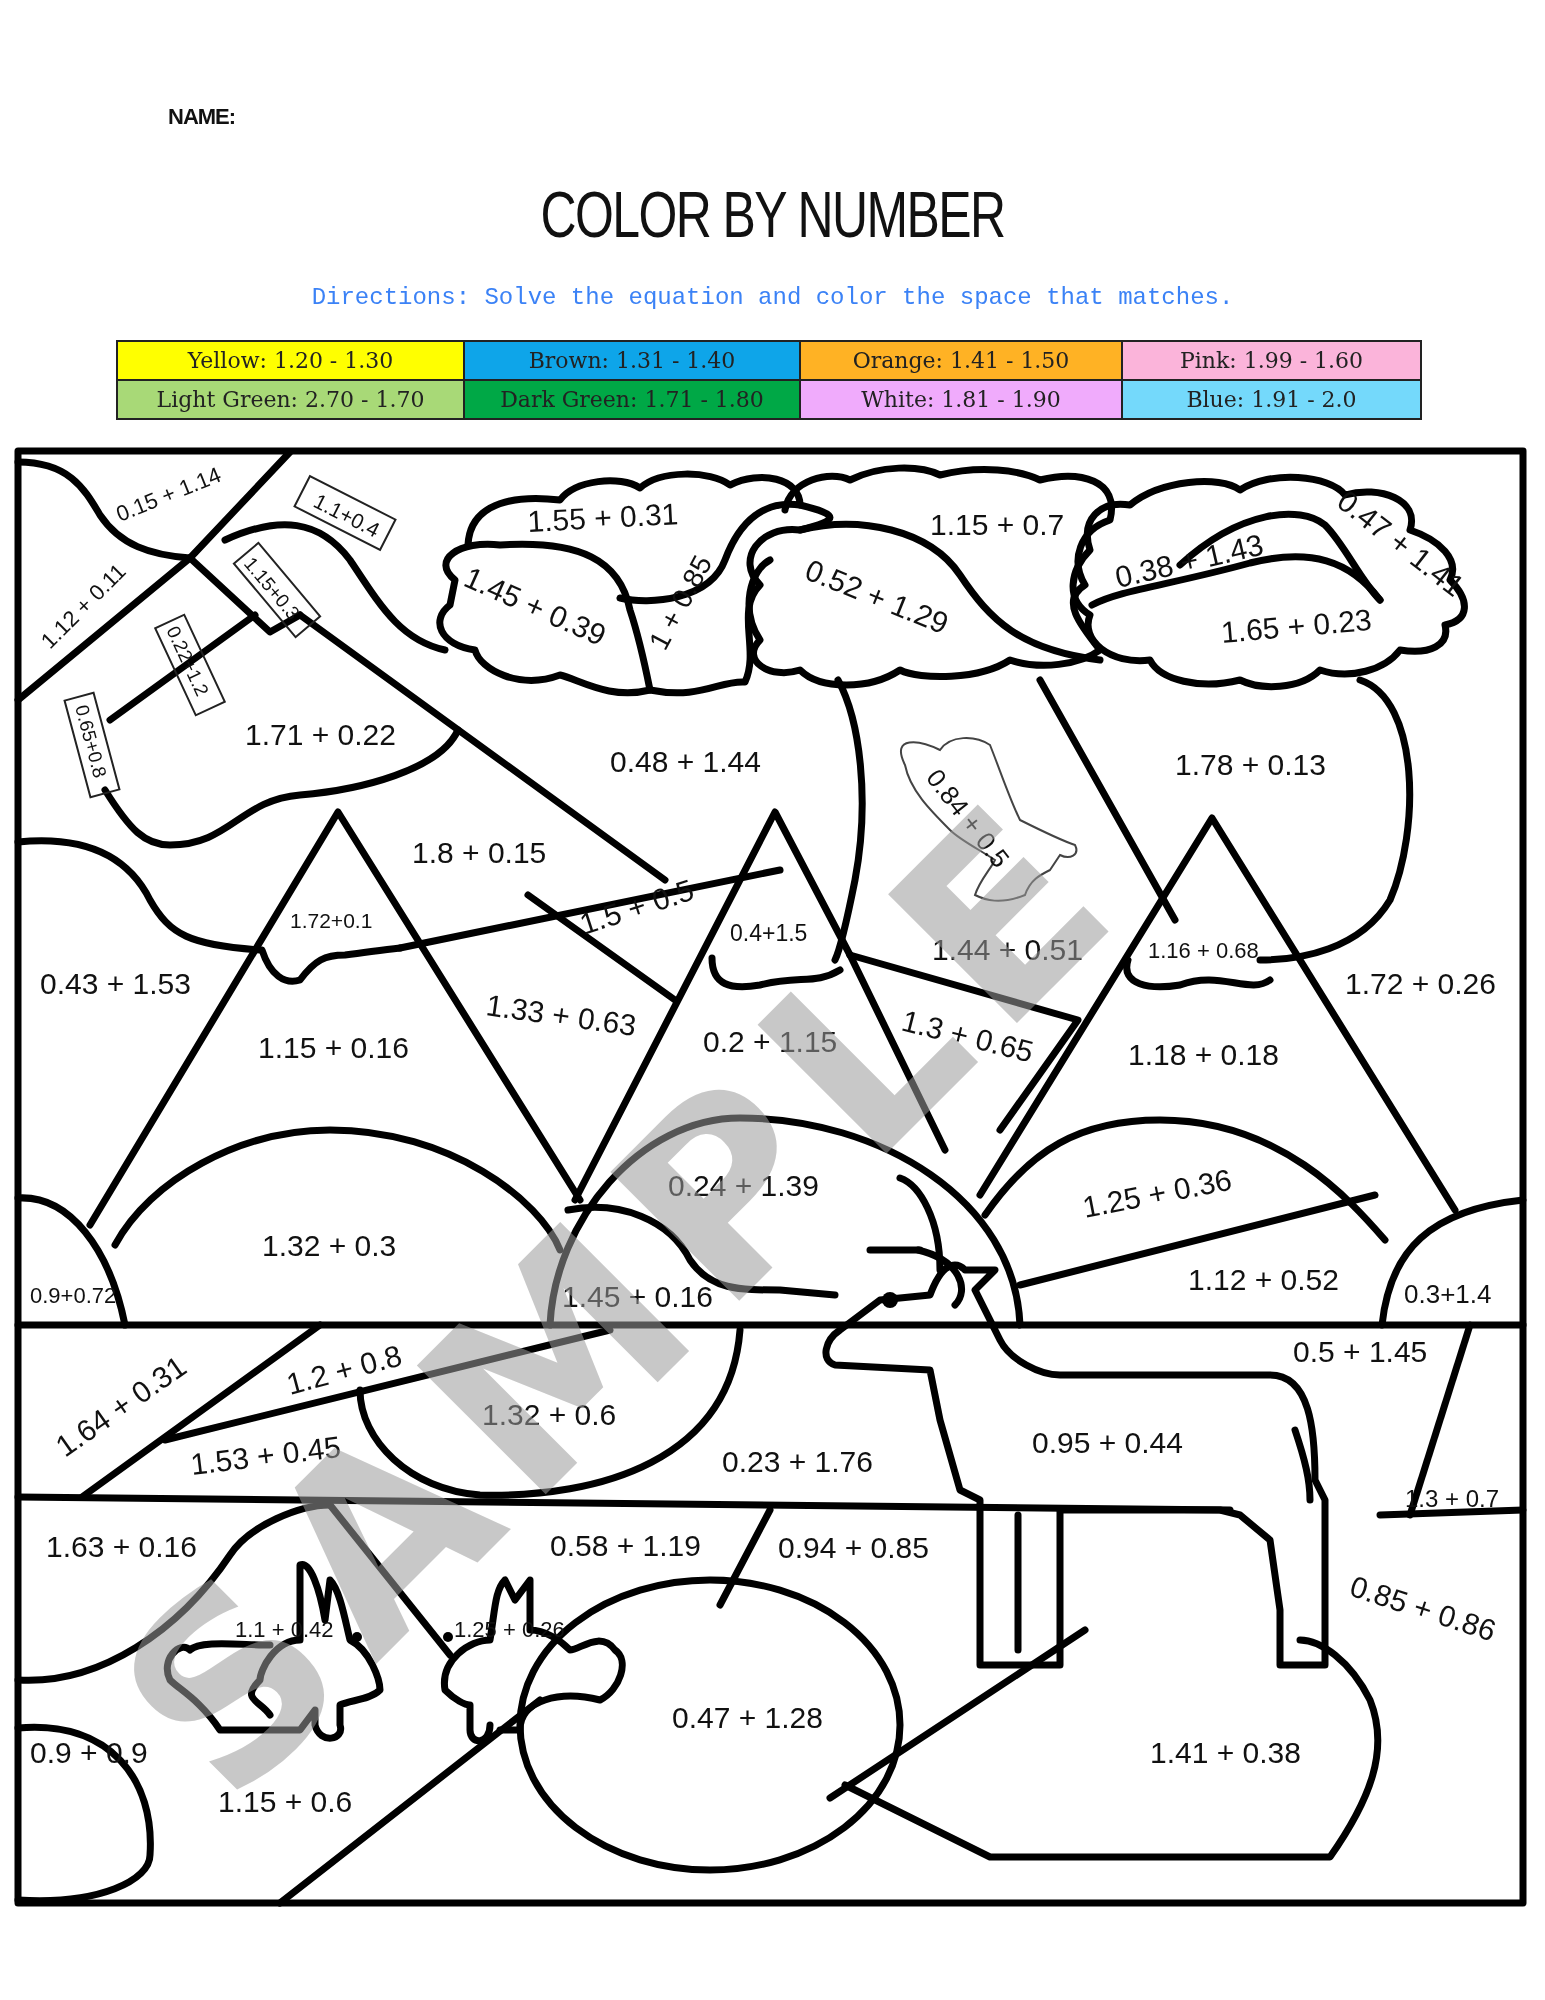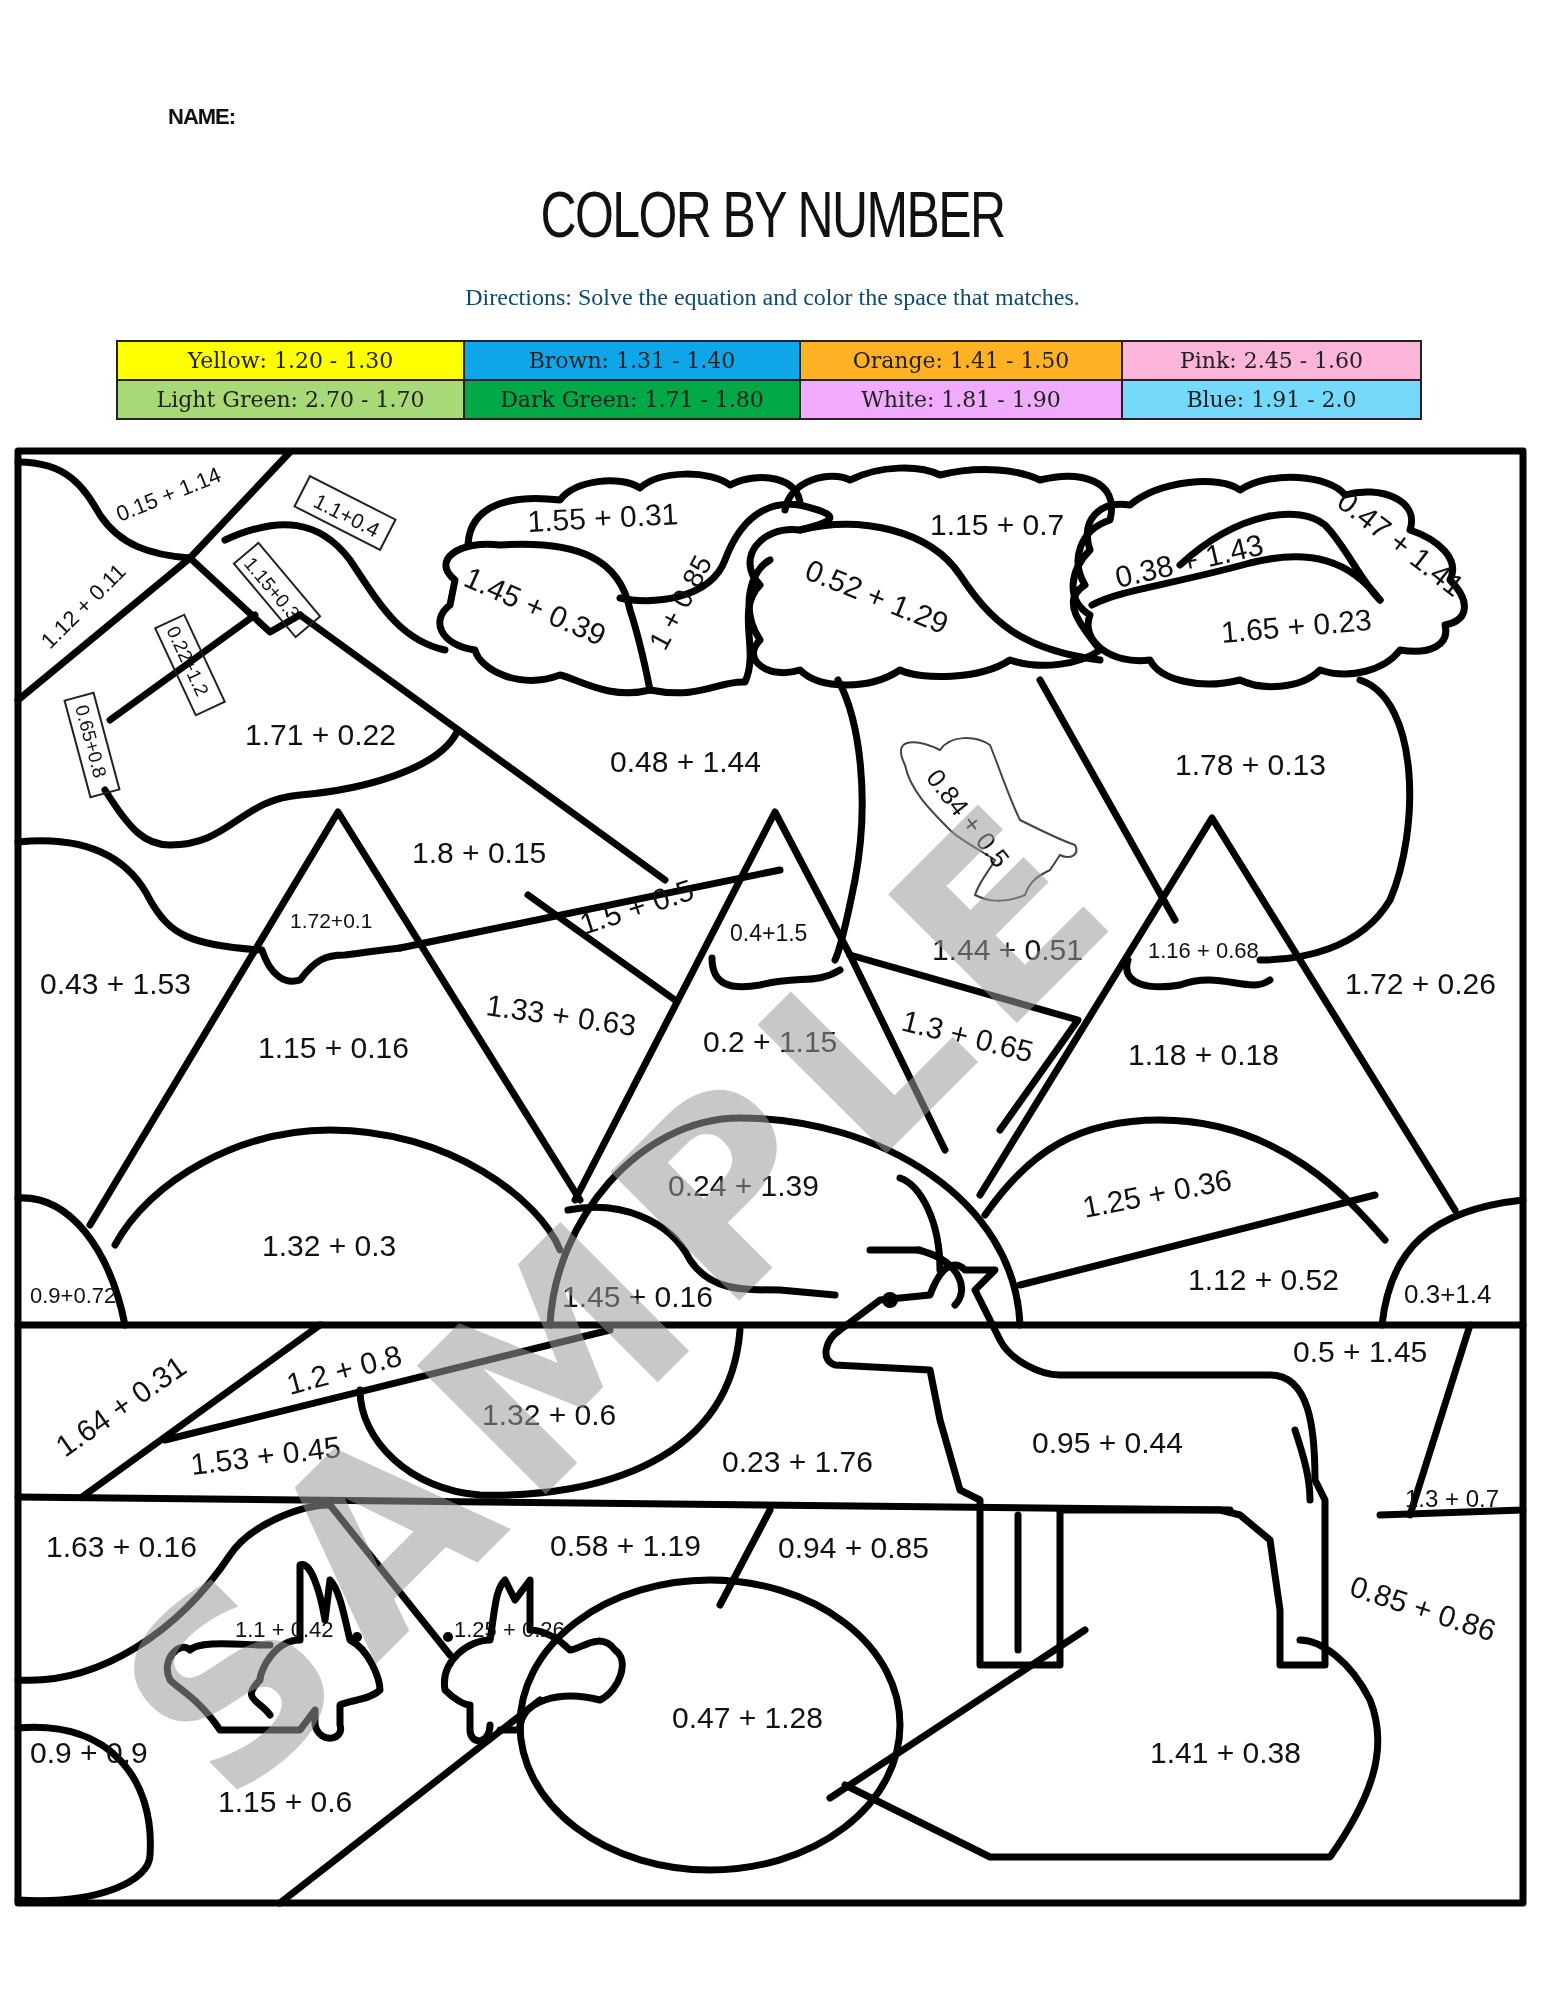--- a/index.html
+++ b/index.html
@@ -1,19 +1,19 @@
 <!DOCTYPE html>
 <html><head>
 <meta charset="utf-8">
 <style>
   html,body{margin:0;padding:0;background:#fff;}
   body{width:1545px;height:2000px;position:relative;overflow:hidden;font-family:"Liberation Sans",sans-serif;}
   .name{position:absolute;left:168px;top:104px;font-family:"Liberation Sans Narrow","Liberation Sans",sans-serif;font-size:22px;font-weight:bold;letter-spacing:-1px;color:#111;}
   .title{position:absolute;left:0;width:1545px;top:178px;text-align:center;font-family:"Liberation Sans",sans-serif;font-size:64px;letter-spacing:-2px;transform:scaleX(0.78);color:#111;}
-  .directions{position:absolute;left:0;width:1545px;top:284px;text-align:center;font-family:Liberation Serif, serif;font-size:24px;color:#0c4a6e;}
+  .directions{position:absolute;left:0;width:1545px;top:284px;text-align:center;font-family:Liberation Mono, monospace;font-size:24px;color:#3b82f6;}
   .key{position:absolute;left:116px;top:340px;border-collapse:collapse;border-radius:18px;}
   .key td{border:2px solid #222;height:37px;text-align:center;font-family:"DejaVu Serif",serif;font-size:22px;color:#222;padding:0;}
   .key .w1{width:345px}.key .w2{width:334px}.key .w3{width:320px}.key .w4{width:297px}
   svg{position:absolute;left:0;top:0;}
   .ln{fill:none;stroke:#000;stroke-width:7;stroke-linejoin:round;stroke-linecap:round;}
   .thin{fill:none;stroke:#222;stroke-width:2;}
   .lbl{font-family:"Liberation Sans",sans-serif;fill:#111;}
   .wm{font-family:"DejaVu Sans",sans-serif;font-weight:bold;fill:#9a9a9a;fill-opacity:0.55;}
 </style>
 </head>
@@ -22,21 +22,21 @@
 <div class="name">NAME:</div>
 <div class="title">COLOR BY NUMBER</div>
 <div class="directions">Directions: Solve the equation and color the space that matches.</div>
 
 <table class="key">
   <tbody>
       <tr>
     <td class="w1" style="background:#FFFF00">Yellow:  1.20 - 1.30</td>
     <td class="w2" style="background:#0ea5e9">Brown:  1.31 - 1.40</td>
     <td class="w3" style="background:#FFB224">Orange:  1.41 - 1.50</td>
-    <td class="w4" style="background:#FBB4DA">Pink:  2.45 - 1.60</td>
+    <td class="w4" style="background:#FBB4DA">Pink:  1.99 - 1.60</td>
   </tr>
   <tr>
     <td class="w1" style="background:#A8D977">Light Green:  2.70 - 1.70</td>
     <td class="w2" style="background:#00A846">Dark Green:  1.71 - 1.80</td>
     <td class="w3" style="background:#f0abfc">White:  1.81 - 1.90</td>
     <td class="w4" style="background:#74D9FB">Blue:  1.91 - 2.0</td>
   </tr>
 </tbody>
   </table>
 

